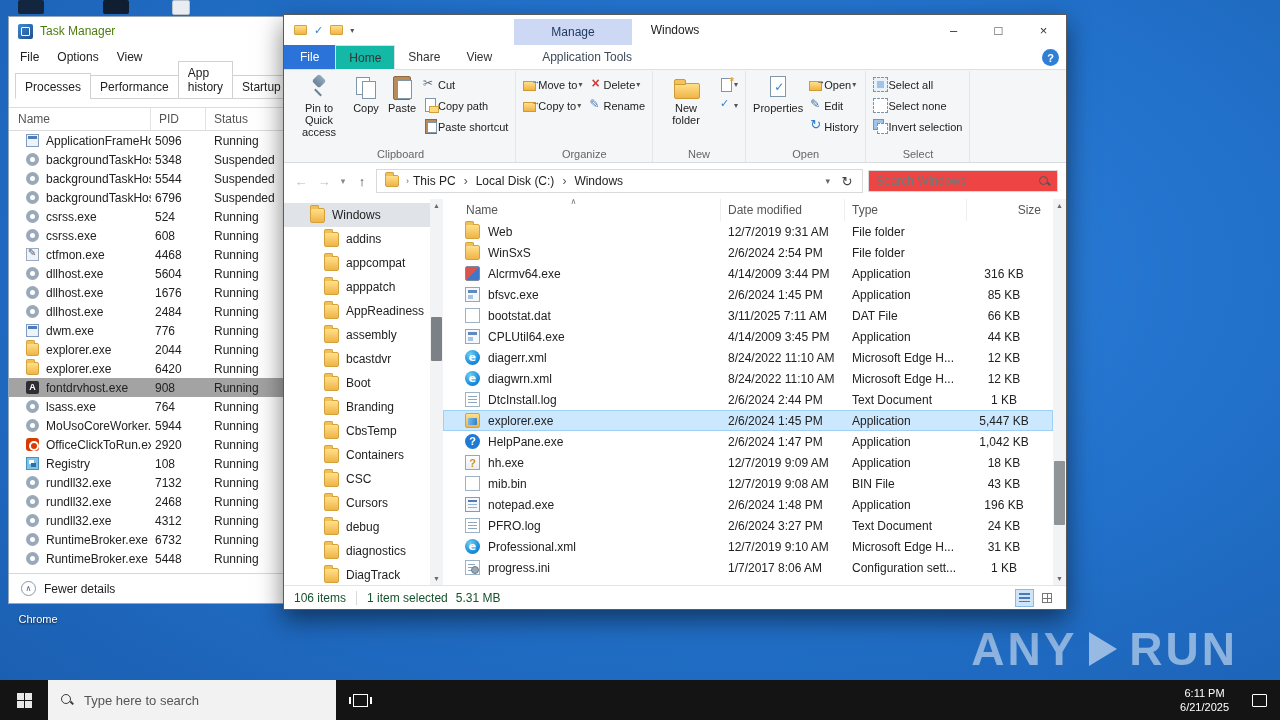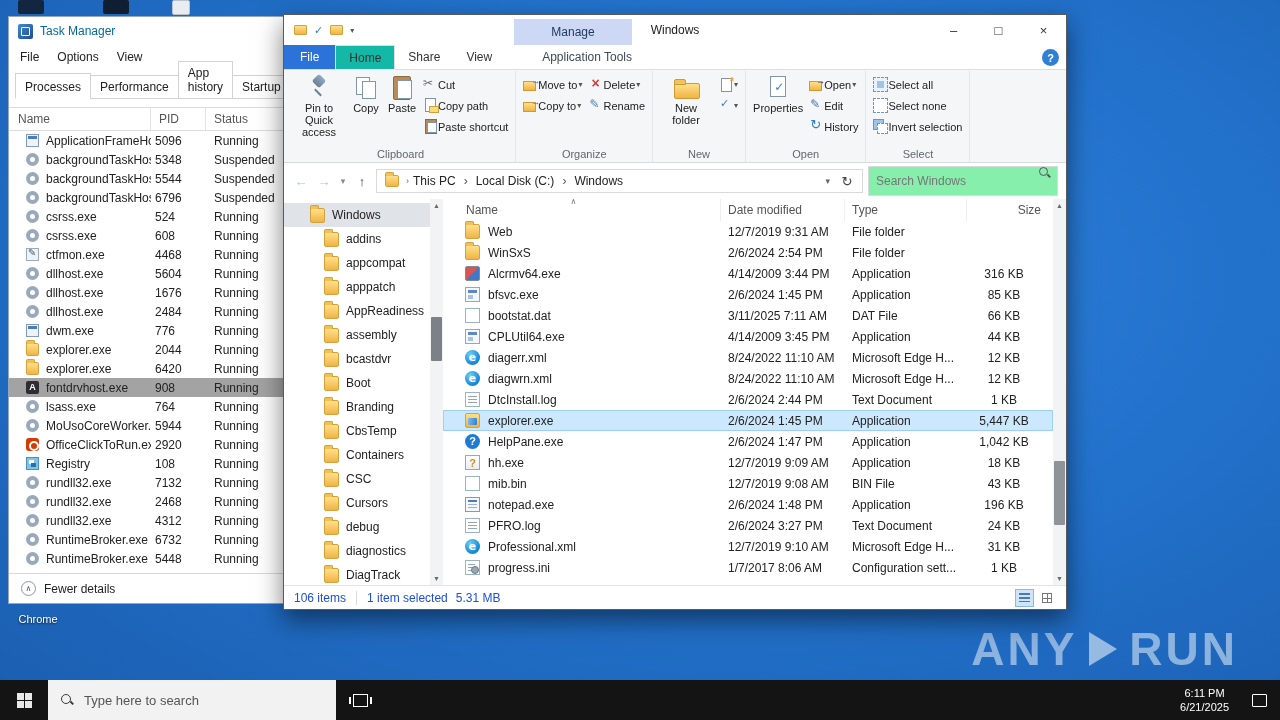--- a/index.html
+++ b/index.html
@@ -63,21 +63,21 @@
   .v-reg{background:#7ec3e8;border:1px solid #4a90c0}
   .v-reg::before{content:"";position:absolute;left:2px;top:2px;width:5px;height:4px;background:#fff}
   .v-reg::after{content:"";position:absolute;right:2px;bottom:2px;width:5px;height:4px;background:#2f6fa8}
 
   
   .tm{position:absolute;left:8px;top:16px;width:280px;height:588px;background:#fff;border:1px solid #94a7bd;
       display:flex;flex-direction:column;z-index:5}
   .tm-titlebar{height:28px;display:flex;align-items:center;gap:7px;padding:0 9px;flex:none}
   .tm-appicon{width:15px;height:15px;border-radius:2px;background:linear-gradient(135deg,#3f89d6,#1d4f8c);position:relative;flex:none}
   .tm-appicon::before{content:"";position:absolute;inset:3px;border:1px solid #fff;border-radius:1px}
-  .tm-title{color:#0369a1}
+  .tm-title{color:#4d7c0f}
   .tm-menubar{height:24px;display:flex;align-items:center;gap:18px;padding:0 11px;flex:none;color:#222}
   .tm-tabs{height:30px;display:flex;align-items:flex-end;padding:0 6px;flex:none}
   .tm-tab{border:1px solid #d2d2d2;background:#fff;padding:4px 9px;margin-right:-1px;color:#222}
   .tm-tab.active{padding-top:6px;border-bottom-color:#fff}
   .tm-gap{height:8px;flex:none}
   .tm-header{height:24px;display:flex;border-top:1px solid #dcdcdc;border-bottom:1px solid #dcdcdc;color:#555;flex:none}
   .h-name{width:142px;padding-left:9px;border-right:1px solid #e3e3e3;display:flex;align-items:center}
   .h-pid{width:55px;padding-left:8px;border-right:1px solid #e3e3e3;display:flex;align-items:center}
   .h-status{flex:1;padding-left:8px;display:flex;align-items:center}
   .tm-rows{flex:1;overflow:hidden}
@@ -165,21 +165,21 @@
   .back{color:#a9c3dd}.fwd{color:#c0c0c0}.ddc{color:#888;font-size:9px;width:10px}.up{color:#333}
   .addr-box{flex:1;height:24px;border:1px solid #d9d9d9;display:flex;align-items:center;padding:0 5px;gap:2px;background:#fff;min-width:0}
   .addr-box .fi{width:14px;height:12px;margin:0 3px}
   .crumbs{display:flex;align-items:center;min-width:0}
   .crumb{color:#222;white-space:nowrap}
   .crumb::after{content:"›";margin:0 8px;color:#555}
   .crumb:last-of-type::after{content:""}
   .addr-spacer{flex:1}
   .addr-caret{color:#666;font-size:9px;padding:0 5px}
   .refresh{color:#444;font-size:13px;width:20px;text-align:center;flex:none}
-  .search-box{width:190px;height:30px;border:1px solid #d9d9d9;display:flex;padding:0 7px;background:#86efac;flex:none}
+  .search-box{width:190px;height:22px;border:1px solid #d9d9d9;display:flex;align-items:center;padding:0 7px;background:#ef4444;flex:none}
   .search-box input{border:none;outline:none;flex:1;font:12px "Liberation Sans",sans-serif;color:#333;background:transparent;min-width:0}
   .search-box input::placeholder{color:#767676}
   .mag{width:11px;height:11px;position:relative;flex:none}
   .mag::before{content:"";position:absolute;left:0;top:0;width:7px;height:7px;border:1.5px solid #555;border-radius:50%}
   .mag::after{content:"";position:absolute;left:7.5px;top:7.5px;width:4px;height:1.5px;background:#555;transform:rotate(45deg)}
 
   .ex-main{flex:1;display:flex;min-height:0}
   .navpane{width:146px;flex:none;padding-top:4px;overflow:hidden}
   .nav-root{height:24px;display:flex;align-items:center;gap:7px;padding-left:26px;background:#e0e4e9}
   .nav-item{height:24px;display:flex;align-items:center;gap:7px;padding-left:40px;white-space:nowrap}
@@ -195,21 +195,21 @@
   .col-date{width:124px}.col-type{width:122px}
   .col-size{width:86px;justify-content:flex-end;padding-right:12px;border-right:none}
   .sort{position:absolute;left:46%;top:-2px;font-size:8px;color:#777}
   .list-rows{flex:1;overflow:hidden}
   .file-row{height:21px;display:flex;align-items:center}
   .file-row.selected{background:#cce8ff;box-shadow:inset 0 0 0 1px #9fd1f7}
   .cell-name{flex:1;display:flex;align-items:center;gap:8px;padding-left:22px;min-width:0}
   .fname{white-space:nowrap;overflow:hidden}
   .cell-date{width:124px;padding-left:7px}.cell-type{width:122px;padding-left:7px}
   .cell-size{width:86px;text-align:center;padding-right:12px}
-  .ex-status{height:24px;border-top:1px solid #e4e4e4;display:flex;align-items:center;padding:0 10px;flex:none;color:#1d4ed8}
+  .ex-status{height:24px;border-top:1px solid #e4e4e4;display:flex;align-items:center;padding:0 10px;flex:none;color:#14532d}
   .status-sep{width:1px;height:14px;background:#d9d9d9;margin:0 10px}
   .gap8{width:8px}
   .sb-icons{margin-left:auto;display:flex;gap:3px}
   .sb-ic{width:19px;height:18px;border:1px solid transparent;display:flex;align-items:center;justify-content:center}
   .sb-ic.active{background:#cfe4f7;border-color:#88bce8}
   .ic-lines{width:11px;height:9px;background:repeating-linear-gradient(to bottom,#4a7ab5 0 2px,transparent 2px 4px)}
   .ic-grid{width:10px;height:10px;border:1px solid #777;position:relative}
   .ic-grid::before{content:"";position:absolute;left:4px;top:0;bottom:0;width:1px;background:#777}
   .ic-grid::after{content:"";position:absolute;top:4px;left:0;right:0;height:1px;background:#777}
 

